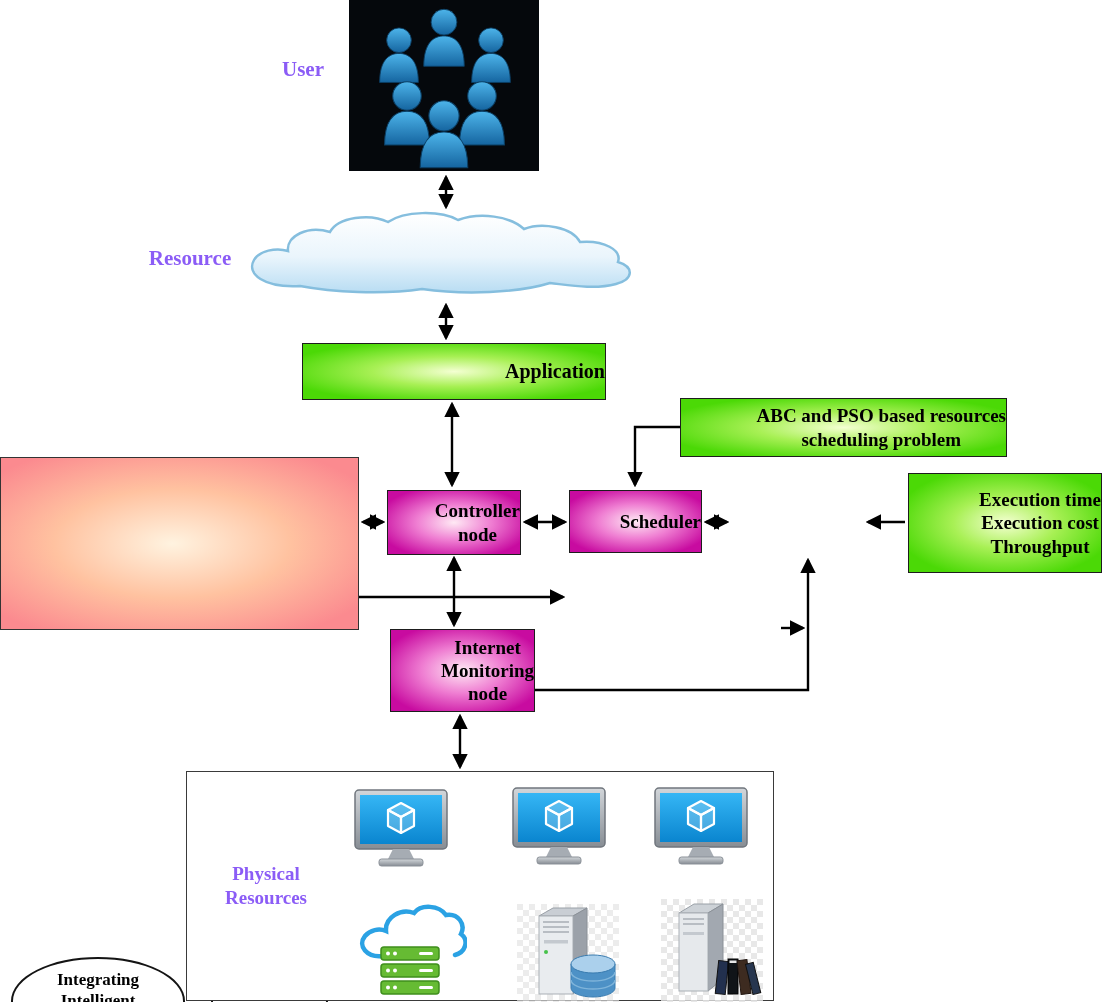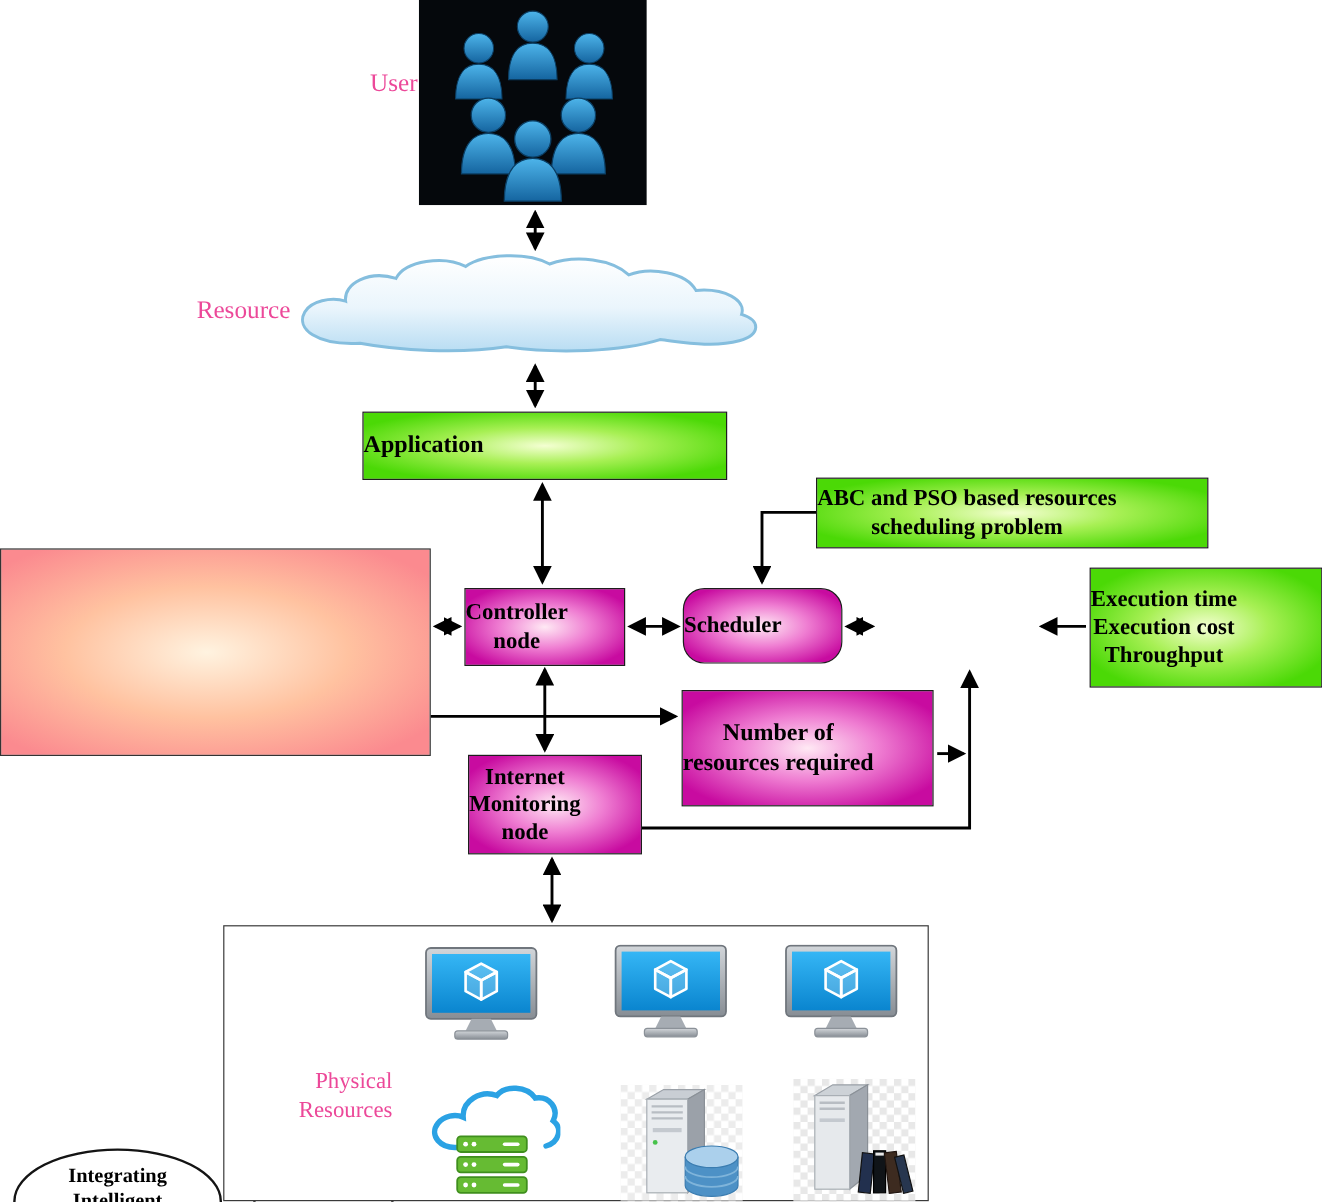--- a/index.html
+++ b/index.html
@@ -1,58 +1,58 @@
 <!DOCTYPE html>
 <html style="--green-box: #4bd906; --magenta-box: #c80ba0; --pink-panel: #fb8a8f; --user-icon-blue: #2e8fd0; --cloud-blue: #85bede; --arrow-black: #000000;"><head>
 <meta charset="utf-8">
 <style>
   * { margin:0; padding:0; box-sizing:border-box; }
   html,body { background:#fff; font-family:"Liberation Serif", serif; }
   #canvas { position:relative; width:1102px; height:1002px; background:#fff; overflow:hidden; }
 
   #arrow-layer { position:absolute; left:0; top:0; pointer-events:none; z-index:5; }
 
-  .box { position:absolute; display:flex; align-items:center; justify-content:flex-start;
+  .box { position:absolute; display:flex; align-items:center; justify-content:flex-end;
          text-align:center; border:1px solid #1d1d1d; z-index:2; }
   .node-text { white-space:pre-line; font-weight:bold; color:#000; line-height:1.22; }
 
   .green   { background: radial-gradient(ellipse at center, #f4ffd2 0%, #a8f055 38%, var(--green-box,#4bd906) 82%); }
   .magenta { background: radial-gradient(ellipse at center, #ffe9f4 0%, #ef7ed2 40%, var(--magenta-box,#c80ba0) 84%); }
   #pink-panel { position:absolute; left:0; top:457px; width:359px; height:173px; z-index:1;
          border:1px solid #333;
          background: radial-gradient(ellipse at 48% 50%, #fff3e0 0%, #ffc2a0 45%, var(--pink-panel,#fb8a8f) 88%); }
 
   .ellipse { position:absolute; background:#fff; border:2px solid #141414; border-radius:50%;
          display:flex; align-items:center; justify-content:center; text-align:center; z-index:2; }
 
-  .side-label { position:absolute; font-weight:normal; font-size:21px; color:#ec4899;
-         white-space:pre-line; text-align:right; line-height:1.25; z-index:2; }
+  .side-label { position:absolute; font-weight:bold; font-size:21px; color:#8b5cf6;
+         white-space:pre-line; text-align:center; line-height:1.25; z-index:2; }
 
   .icon-abs { position:absolute; z-index:2; }
 
   #user-icon      { left:349px; top:0;     width:190px; height:171px; }
   #user-label     { left:258px; top:56px;  width:90px; }
   #cloud-shape    { left:236px; top:210px; width:416px; height:88px; }
   #internet-label { left:138px; top:245px; width:104px; }
 
   #application        { left:302px; top:343px; width:304px; height:57px;  font-size:20px; }
   #abc-pso            { left:680px; top:398px; width:327px; height:59px;  font-size:19px; }
   #controller         { left:387px; top:490px; width:134px; height:65px;  font-size:19px; }
-  #scheduler          { left:569px; top:490px; width:133px; height:63px;  font-size:19px;border-radius:18px; }
+  #scheduler          { left:569px; top:490px; width:133px; height:63px;  font-size:19px; }
   #mapped-metrics     { left:731px; top:490px; width:132px; height:65px;  font-size:19px; }
   #execution-metrics  { left:908px; top:473px; width:194px; height:100px; font-size:19px; }
   #number-resources   { left:568px; top:575px; width:210px; height:97px;  font-size:20px; }
   #resource-monitoring{ left:390px; top:629px; width:145px; height:83px;  font-size:19px; }
 
   #ellipse-iiu { left:10px;  top:499px; width:174px; height:88px; font-size:17px; }
   #ellipse-wf  { left:210px; top:511px; width:117px; height:63px; font-size:17px; }
 
   #physical-box { position:absolute; left:186px; top:771px; width:588px; height:230px;
                   border:1px solid #3a3a3a; background:#fff; z-index:1; }
-  #physical-label { left:18px; top:90px; width:122px; font-size:19px;margin-top:28px; }
+  #physical-label { left:18px; top:90px; width:122px; font-size:19px; }
   .monitor { position:absolute; width:96px; height:80px; }
   #monitor-1 { left:166px; top:17px; }
   #monitor-2 { left:324px; top:15px; }
   #monitor-3 { left:466px; top:15px; }
   #cloud-server { left:166px; top:132px; width:114px; height:98px; position:absolute; }
   #db-server    { left:330px; top:132px; width:102px; height:98px; position:absolute; }
   #file-server  { left:474px; top:127px; width:102px; height:103px; position:absolute; }
 </style>
 </head>
 <body>
@@ -162,24 +162,20 @@
     <span class="node-text">Scheduler</span>
   </div>
 
 
   <div class="box green" id="execution-metrics">
     <span class="node-text">Execution time
 Execution cost
 Throughput</span>
   </div>
 
-  <div class="box magenta" id="number-resources">
-    <span class="node-text">Number of
-resources required</span>
-  </div>
 
   <div class="box magenta" id="resource-monitoring">
     <span class="node-text">Internet
 Monitoring
 node</span>
   </div>
 
   <div id="pink-panel">
     <div class="ellipse" id="ellipse-iiu">
       <span class="node-text">Integrating

